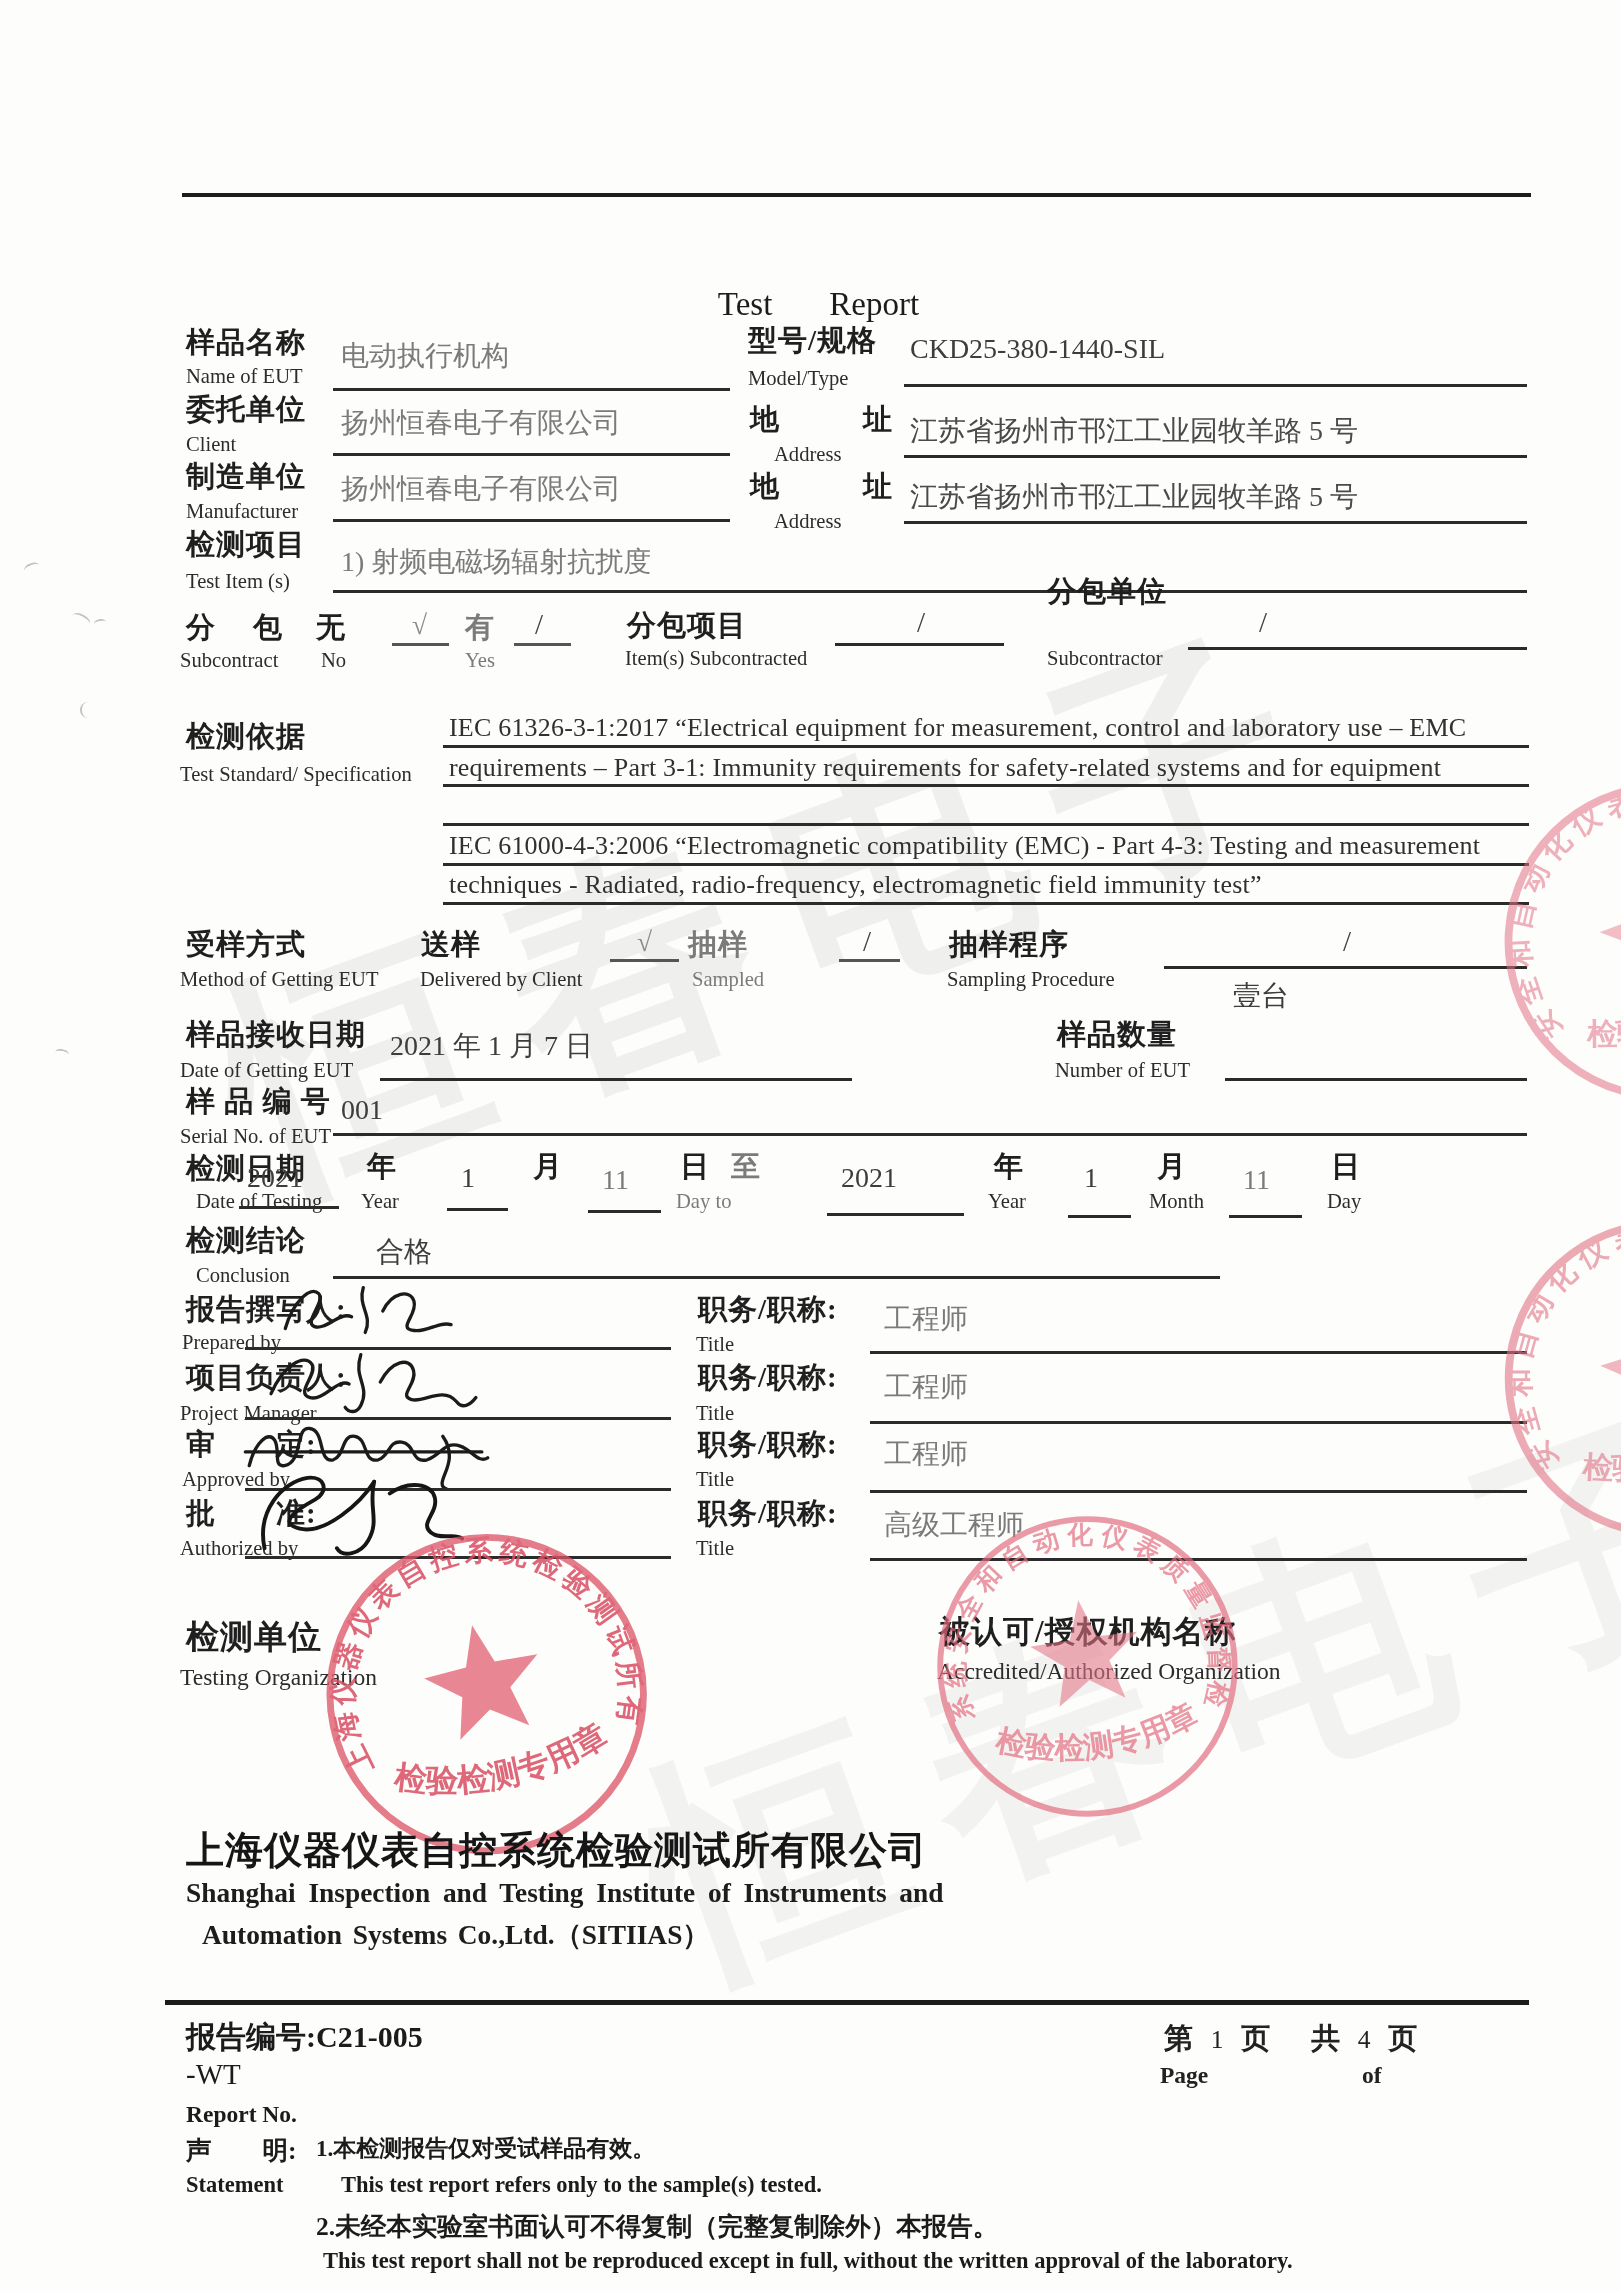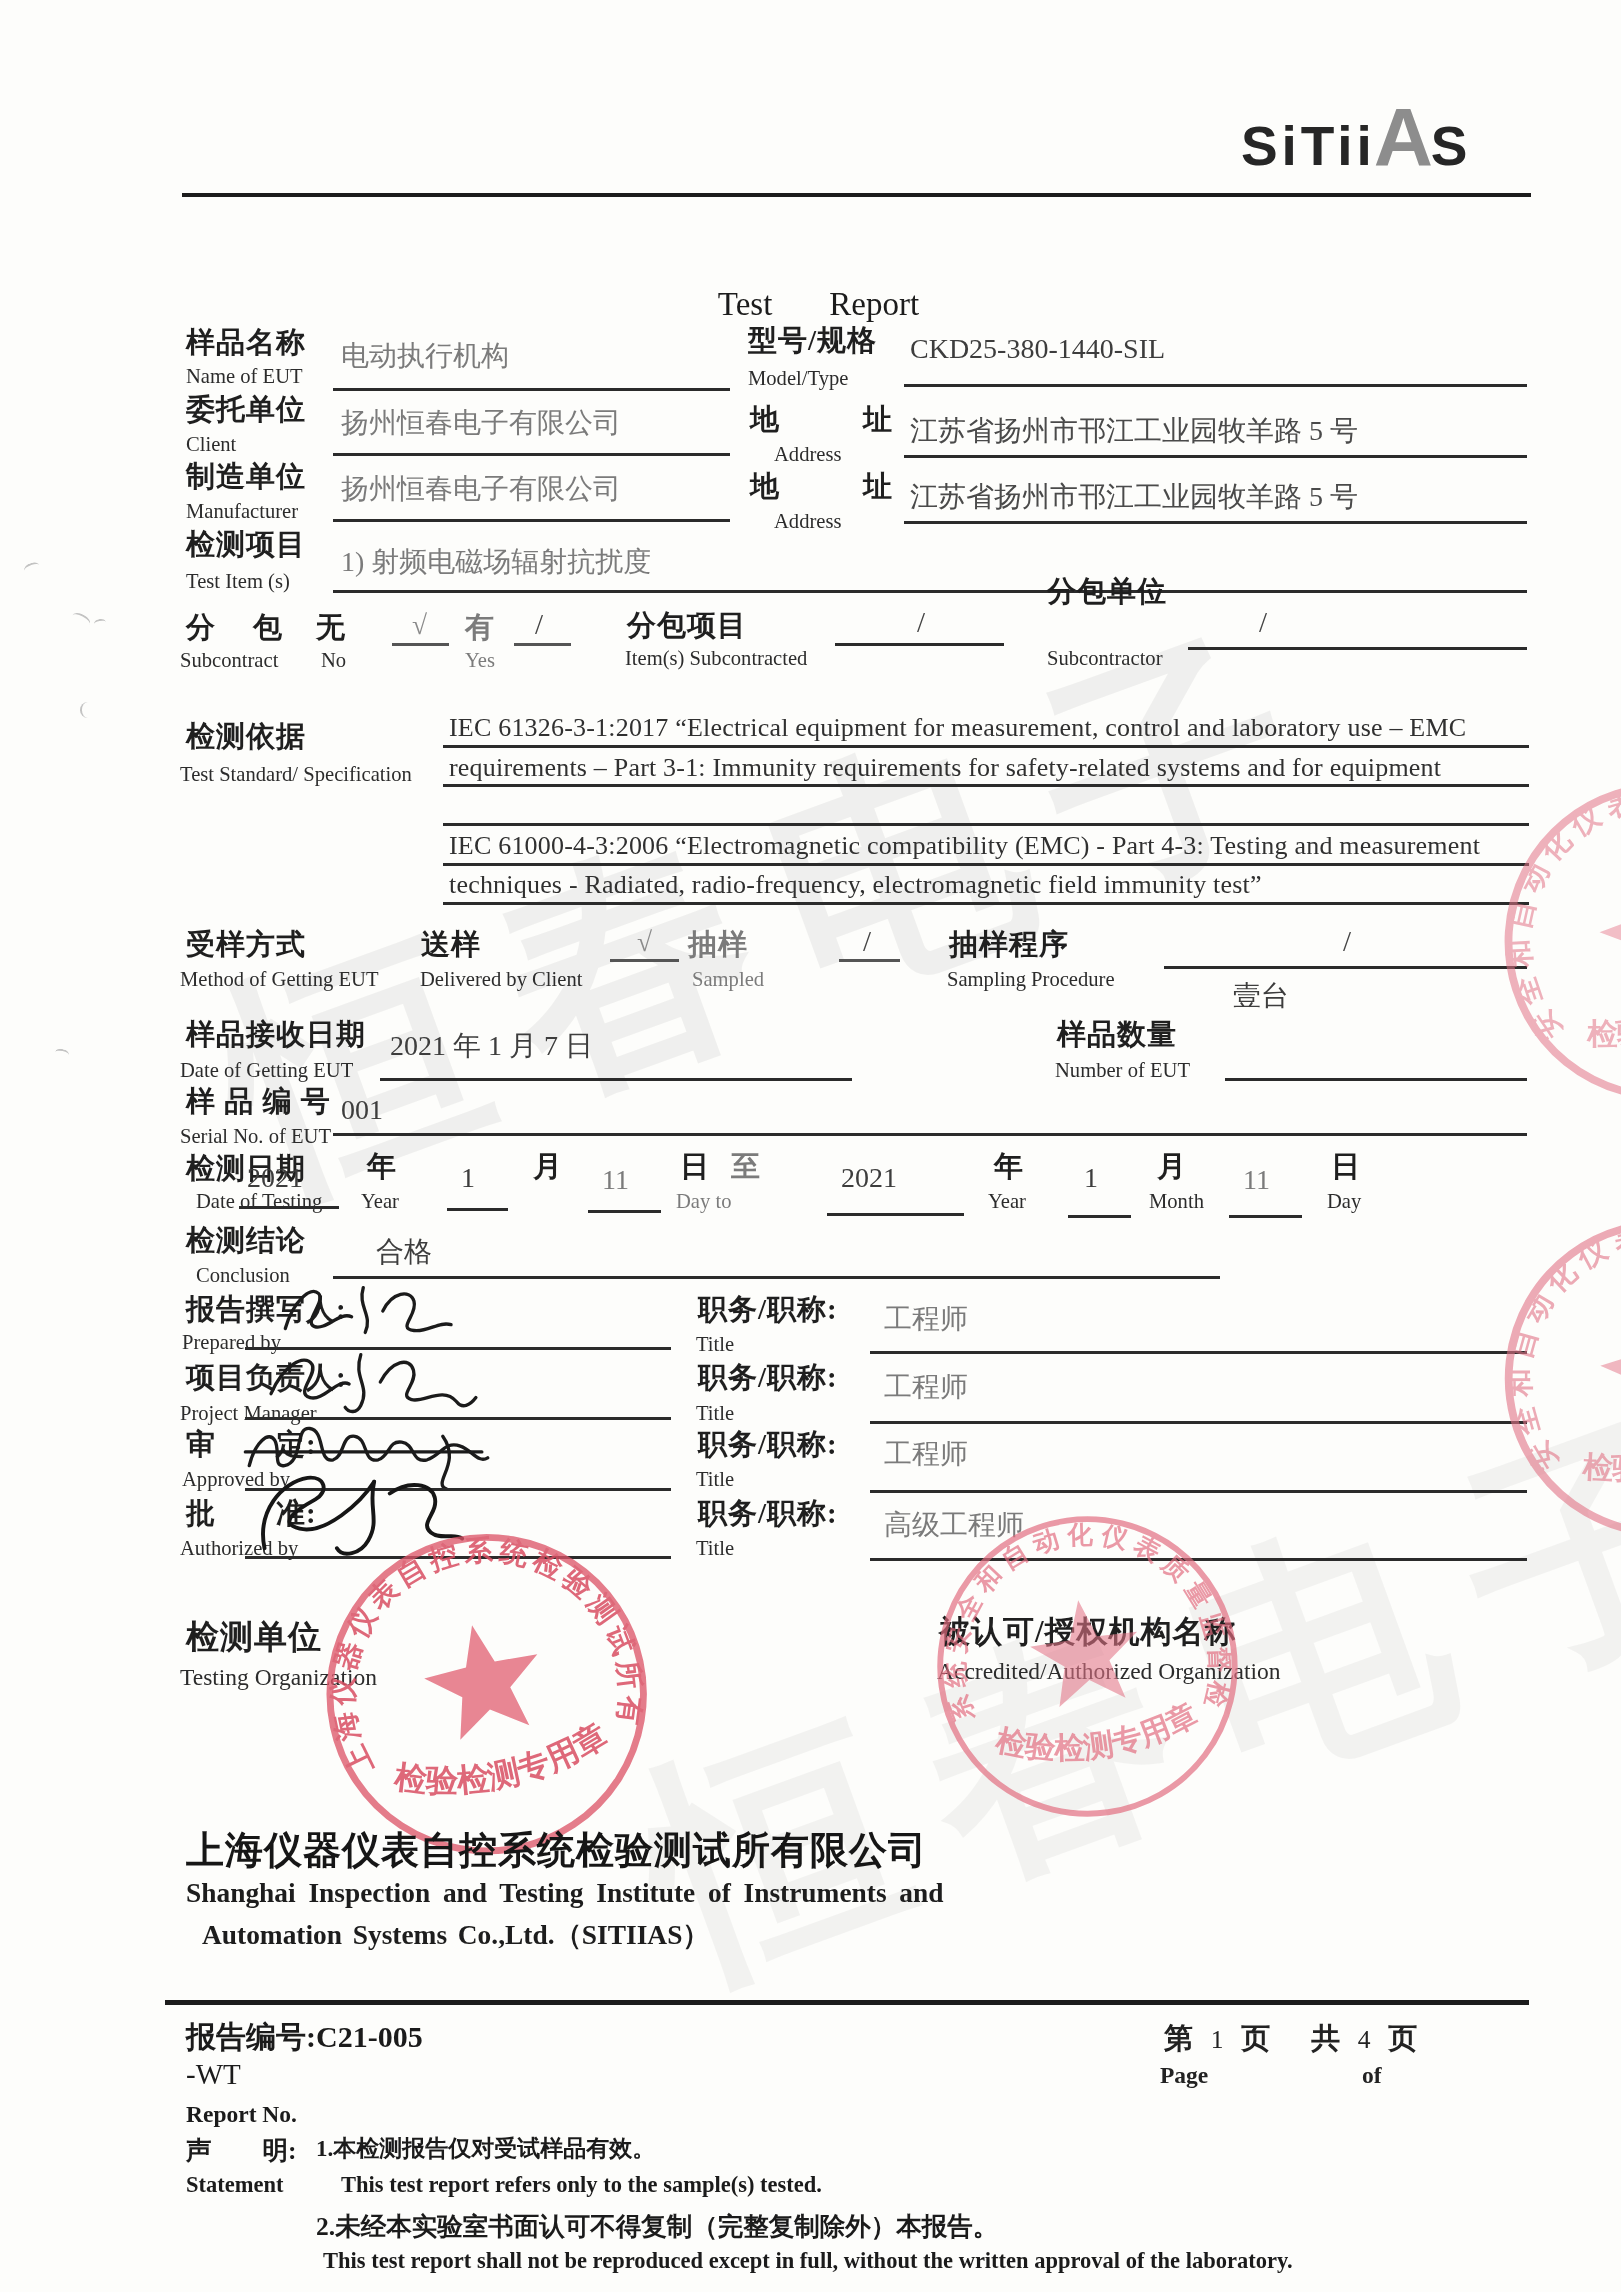--- a/index.html
+++ b/index.html
@@ -42,25 +42,20 @@
 
   <div class="abs watermark" style="left:206px;top:745px;">恒春电子</div>
   <div class="abs watermark" style="left:627px;top:1529px;opacity:.10;">恒春电子</div>
 
   <div class="artifact" style="left:23.5px;top:563px;width:15.7px;height:7.8px;transform:rotate(-20deg);"></div>
   <div class="artifact" style="left:71px;top:614px;width:19.6px;height:9.8px;transform:rotate(28deg);"></div>
   <div class="artifact" style="left:94px;top:619px;width:11.8px;height:5.9px;transform:rotate(-10deg);"></div>
   <div class="artifact" style="left:80px;top:702px;width:13.7px;height:15.7px;border-top:none;border-left:2px solid #b5b5b5;"></div>
   <div class="artifact" style="left:55px;top:1049px;width:13.7px;height:6.9px;transform:rotate(12deg);"></div>
 
-  <div class="abs logo" style="left:1241px;top:90px;">
-    <span class="l1">SiTii</span>
-      <span class="l2">A</span>
-      <span class="l3">S</span>
-  </div>
 
   <div class="bigrule" style="left:182px;top:193px;width:1349px;height:3.9px;"></div>
 
   <div class="abs title-en" style="left:353px;top:286px;">
     <span>Test</span>
     <span>Report</span>
   </div>
 
   <div class="abs zh-label" style="left:186px;top:323px;">样品名称</div>
   <div class="abs en-label" style="left:186px;top:365px;">Name of EUT</div>

